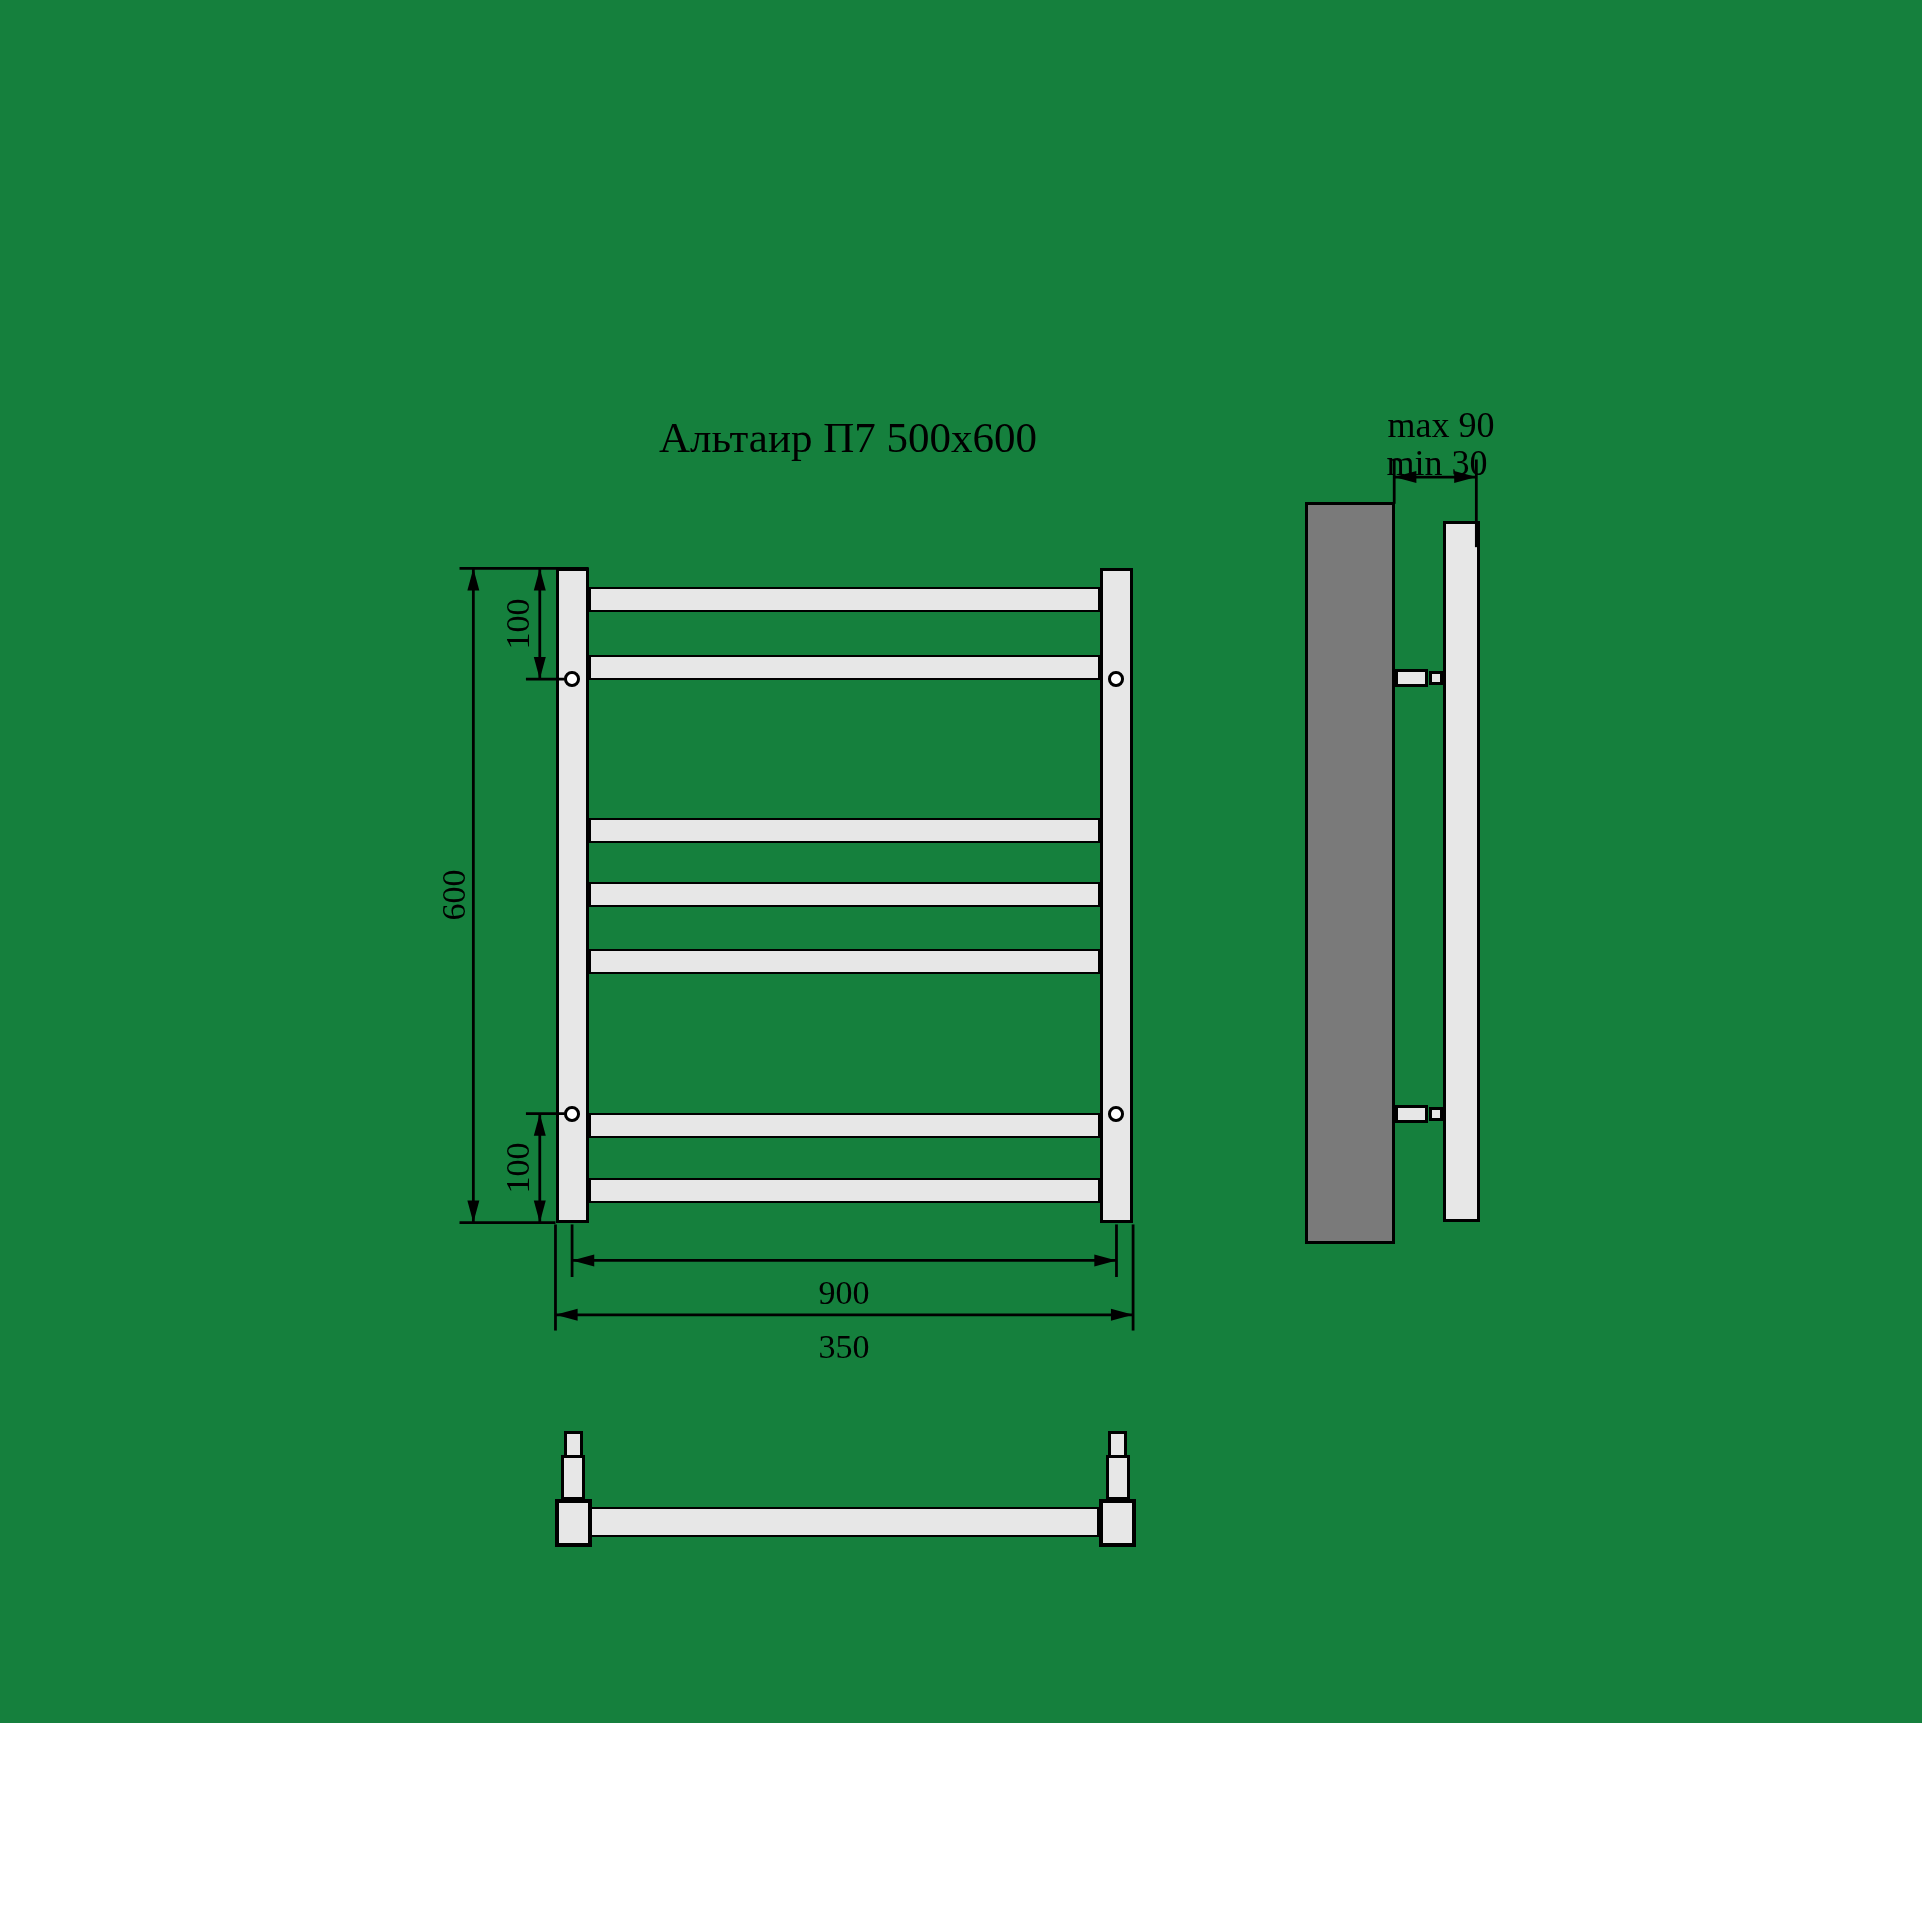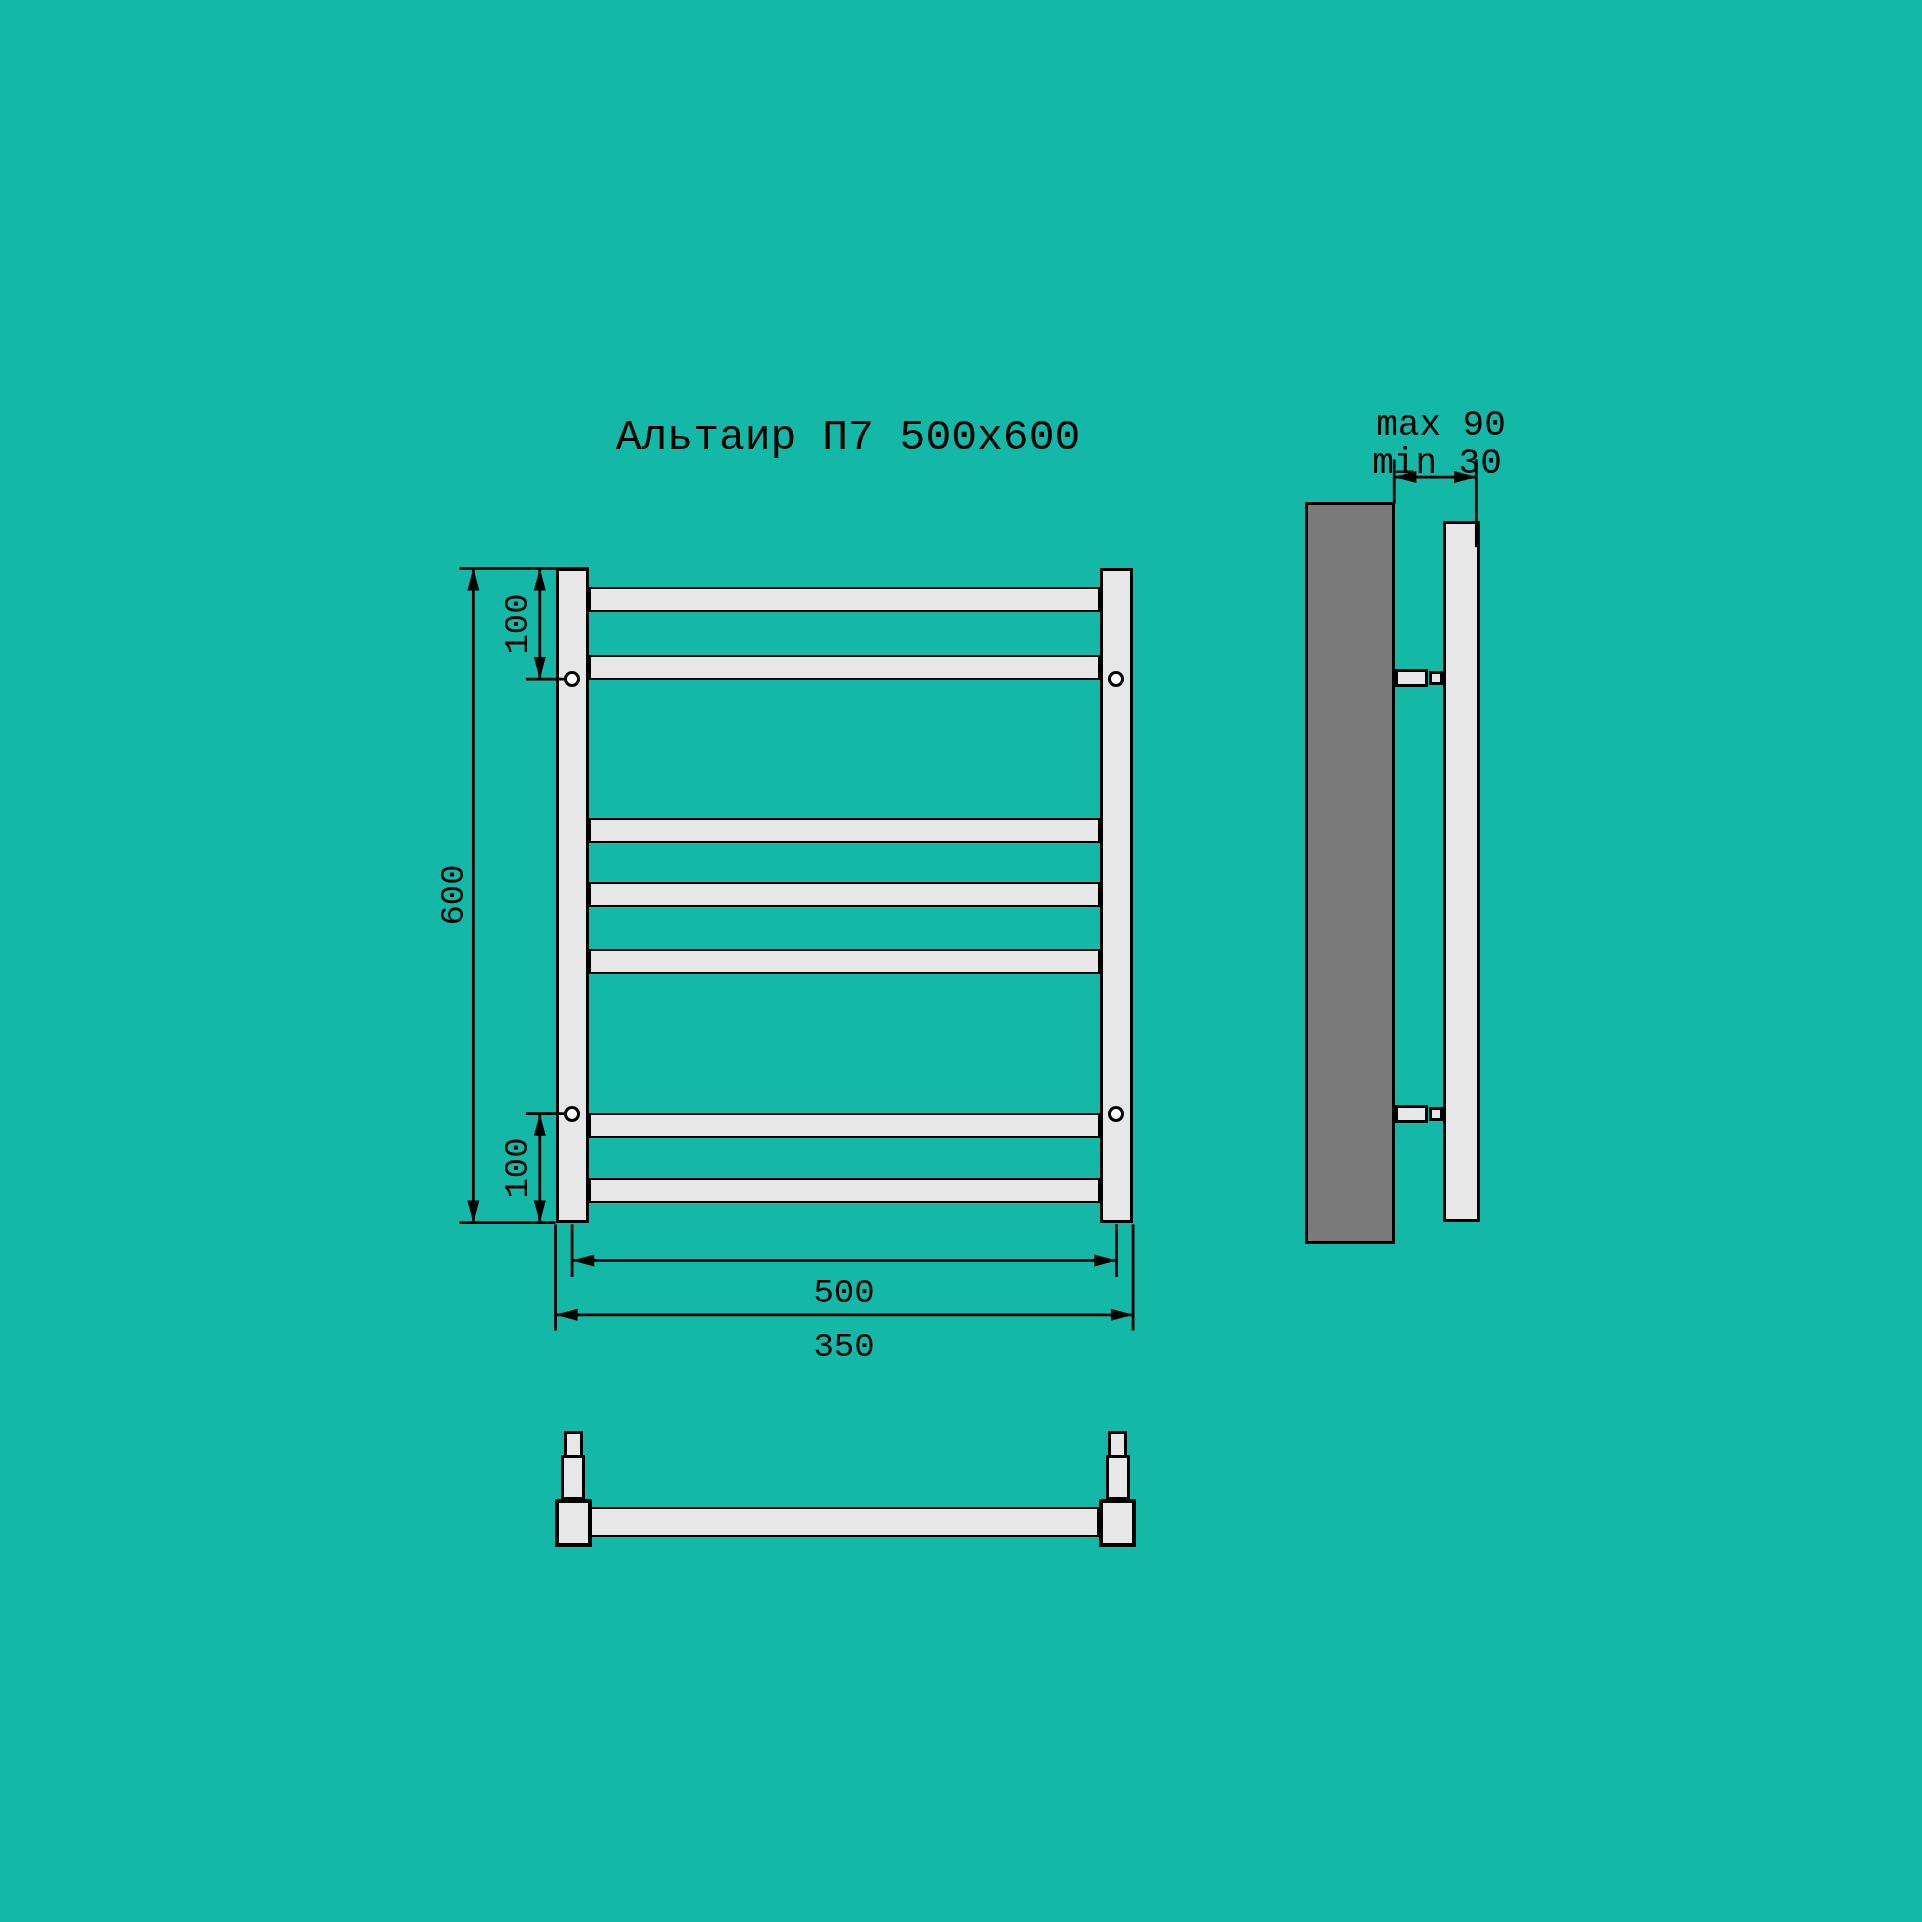--- a/index.html
+++ b/index.html
@@ -1,18 +1,18 @@
 <!DOCTYPE html>
 <html style="font-size:14.8px"><head>
 <meta charset="utf-8">
 <style>
   html, body { margin:0; padding:0; background:#fff; }
   #canvas {
-    position:relative; width:1922px; height:1922px; background:#14b8a6;
-    font-family:Liberation Mono, monospace; color:#000; overflow:hidden;
+    position:relative; width:1922px; height:1723px; background:#15803d;
+    font-family:Liberation Serif, serif; color:#000; overflow:hidden;
   }
   .abs { position:absolute; box-sizing:border-box; }
   .part  { background:#e7e7e7; border:3.7px solid #000; }
   .bar   { background:#e7e7e7; border:2.8px solid #000; }
   .hole  { background:#ffffff; border:3.7px solid #000; border-radius:50%; }
   .wall  { background:#7a7a7a; border:3.7px solid #000; }
   .block { background:#e7e7e7; border:4.6px solid #000; }
   .pin   { background:#e7e7e7; border:3.7px solid #000; }
   .title {
     position:absolute; font-size:43px; white-space:nowrap;
@@ -118,19 +118,19 @@
   </svg>
 
   <div class="abs hole" style="left:564px;  top:671px;  width:15.7px; height:15.7px;"></div>
   <div class="abs hole" style="left:1108px; top:671px;  width:15.7px; height:15.7px;"></div>
   <div class="abs hole" style="left:564px;  top:1106px; width:15.7px; height:15.7px;"></div>
   <div class="abs hole" style="left:1108px; top:1106px; width:15.7px; height:15.7px;"></div>
 
   <div class="dim-label rot" style="left:454px; top:895px;">600</div>
   <div class="dim-label rot" style="left:518px; top:624px;">100</div>
   <div class="dim-label rot" style="left:518px; top:1168px;">100</div>
-  <div class="dim-label" style="left:844px; top:1293px;">500</div>
+  <div class="dim-label" style="left:844px; top:1293px;">900</div>
   <div class="dim-label" style="left:844px; top:1347px;">350</div>
   <div class="dim-label small" style="left:1441px; top:425px;">max 90</div>
   <div class="dim-label small" style="left:1437px; top:463px;">min 30</div>
 
 </div>
 
 
 </body></html>

